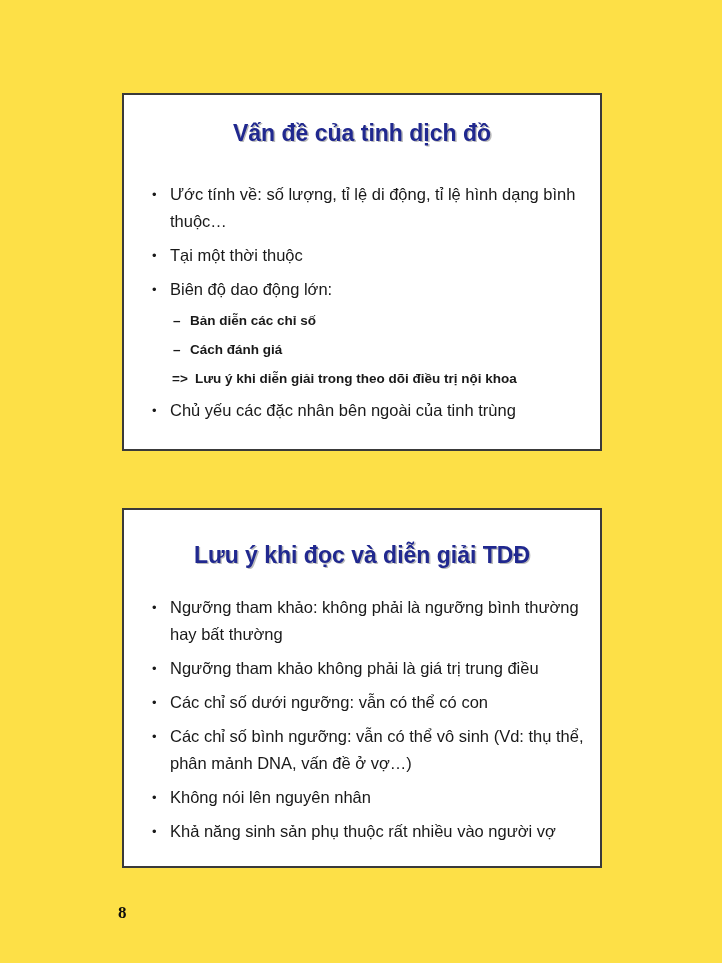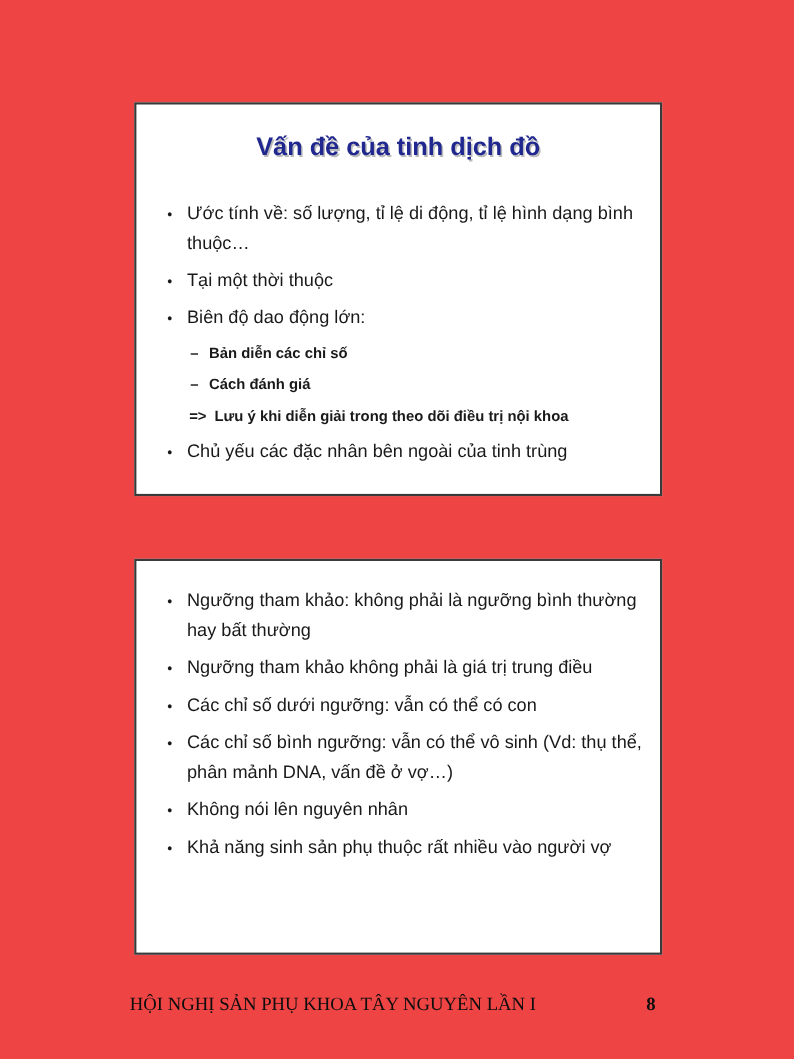--- a/index.html
+++ b/index.html
@@ -4,21 +4,21 @@
 <style>
   html, body {
     margin: 0;
     padding: 0;
     background: #ffffff;
   }
   .page {
     position: relative;
     width: 722px;
     height: 963px;
-    background: #ef4444;
+    background: #fde047;
     font-family: "Liberation Sans", "DejaVu Sans", sans-serif;
     overflow: hidden;
   }
   .slide-card {
     position: absolute;
     left: 122px;
     width: 480px;
     box-sizing: border-box;
     border: 2px solid #3a3a3a;
     background: #ffffff;
@@ -127,20 +127,21 @@
           <span class="text">Lưu ý khi diễn giải trong theo dõi điều trị nội khoa</span>
         </li>
         <li class="bullet level-1">
           <span class="marker">•</span>
           <span class="text">Chủ yếu các đặc nhân bên ngoài của tinh trùng</span>
         </li>
       </ul>
   </section>
 
   <section class="slide-card s2">
+    <h2 class="slide-title">Lưu ý khi đọc và diễn giải TDĐ</h2>
     <ul class="bullet-list">
         <li class="bullet level-1">
           <span class="marker">•</span>
           <span class="text">Ngưỡng tham khảo: không phải là ngưỡng bình thường hay bất thường</span>
         </li>
         <li class="bullet level-1">
           <span class="marker">•</span>
           <span class="text">Ngưỡng tham khảo không phải là giá trị trung điều</span>
         </li>
         <li class="bullet level-1">
@@ -156,17 +157,16 @@
           <span class="text">Không nói lên nguyên nhân</span>
         </li>
         <li class="bullet level-1">
           <span class="marker">•</span>
           <span class="text">Khả năng sinh sản phụ thuộc rất nhiều vào người vợ</span>
         </li>
       </ul>
   </section>
 
   <div class="footer">
-    <span class="footer-text">HỘI NGHỊ SẢN PHỤ KHOA TÂY NGUYÊN LẦN I</span>
     <span class="page-number">8</span>
   </div>
 
 </div>
 
 </body></html>

